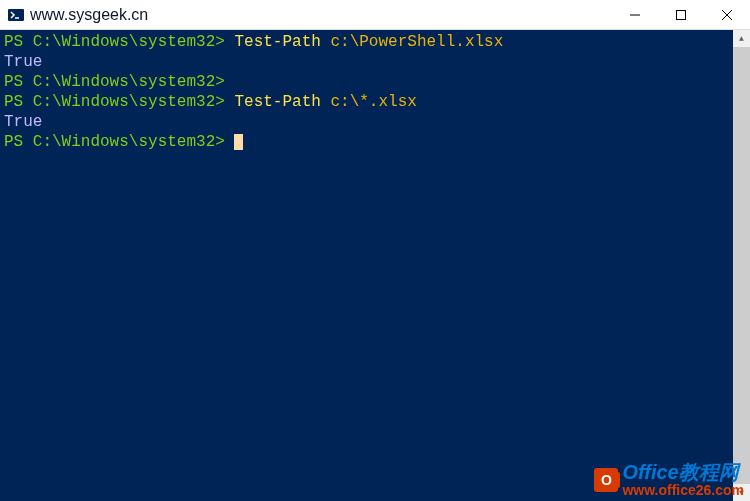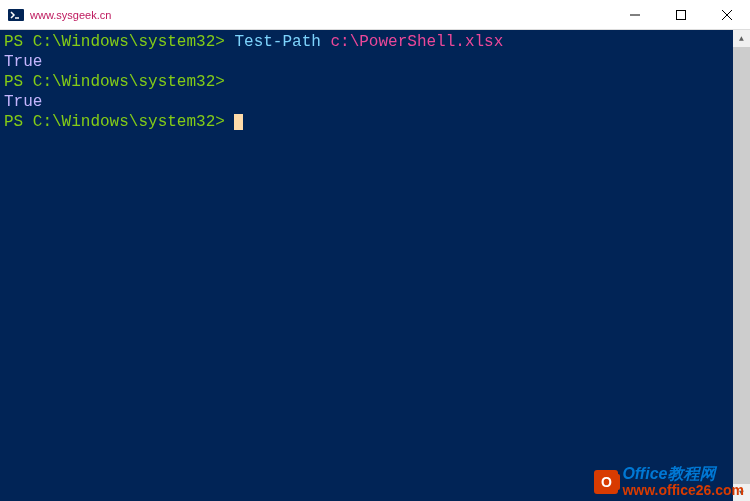--- a/index.html
+++ b/index.html
@@ -38,22 +38,22 @@
     .app-icon {
       width: 16px;
       height: 16px;
       margin-right: 6px;
       display: inline-flex;
       align-items: center;
       justify-content: center;
     }
     .title-text {
       font-family: 'Segoe UI', Tahoma, sans-serif;
-      font-size: 11px;
-      color: #be185d;
+      font-size: 16px;
+      color: #0f172a;
     }
     .titlebar-buttons {
       display: flex;
       height: 100%;
     }
     .titlebar-btn {
       width: 46px;
       height: 30px;
       display: flex;
       align-items: center;
@@ -104,24 +104,24 @@
       margin-right: 17px;
     }
     .line {
       white-space: pre;
       color: #eeedf0;
     }
     .prompt {
       color: #84cc16;
     }
     .cmd {
-      color: #7dd3fc;
+      color: #fde047;
     }
     .arg {
-      color: #ec4899;
+      color: #eab308;
     }
     .output {
       color: #c4b5fd;
     }
     .cursor {
       display: inline-block;
       width: 9px;
       height: 16px;
       background: #fedba9;
       vertical-align: text-bottom;
@@ -161,21 +161,21 @@
       border-radius: 0 2px 2px 0;
     }
     .wm-text {
       display: flex;
       flex-direction: column;
       font-family: 'Segoe UI', Arial, sans-serif;
       line-height: 1;
     }
     .wm-title {
       color: #0078d4;
-      font-size: 16px;
+      font-size: 20px;
       font-weight: bold;
       font-style: italic;
     }
     .wm-url {
       color: #d83b01;
       font-size: 14px;
       font-weight: bold;
       margin-top: 1px;
     }
   </style>
@@ -212,20 +212,21 @@
           </svg>
       </div>
     </div>
   </div>
 
   <div class="terminal">
     <div class="terminal-content" id="terminal-content">
         <div class="line"><span class="prompt">PS C:\Windows\system32&gt; </span><span class="cmd">Test-Path</span><span class="arg"> c:\PowerShell.xlsx</span></div>
         <div class="line"><span class="output">True</span></div>
         <div class="line"><span class="prompt">PS C:\Windows\system32&gt; </span></div>
+        <div class="line"><span class="prompt">PS C:\Windows\system32&gt; </span><span class="cmd">Test-Path</span><span class="arg"> c:\*.xlsx</span></div>
         <div class="line"><span class="output">True</span></div>
         <div class="line"><span class="prompt">PS C:\Windows\system32&gt; </span><span class="cursor"></span></div>
       </div>
     <div class="scrollbar">
       <div class="scroll-arrow">▲</div>
       <div class="scroll-track">
         <div class="scroll-thumb"></div>
       </div>
       <div class="scroll-arrow">▼</div>
     </div>

